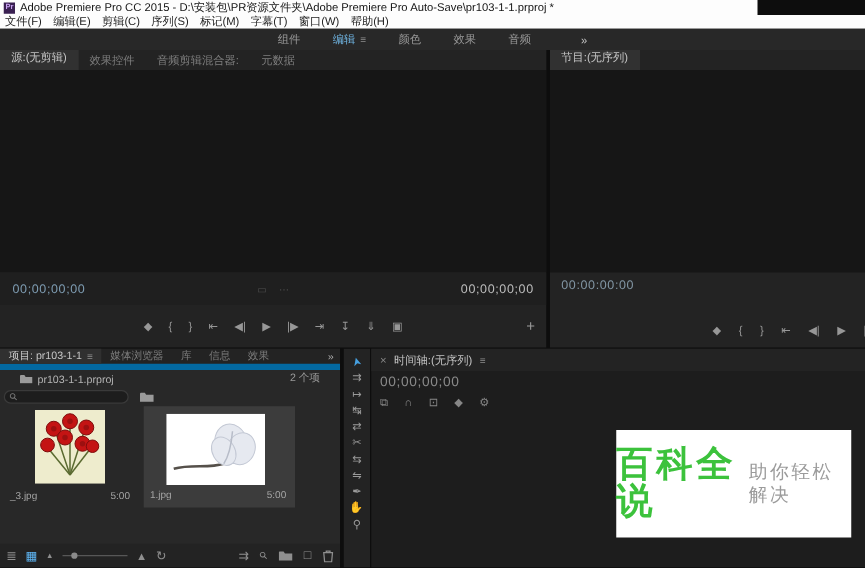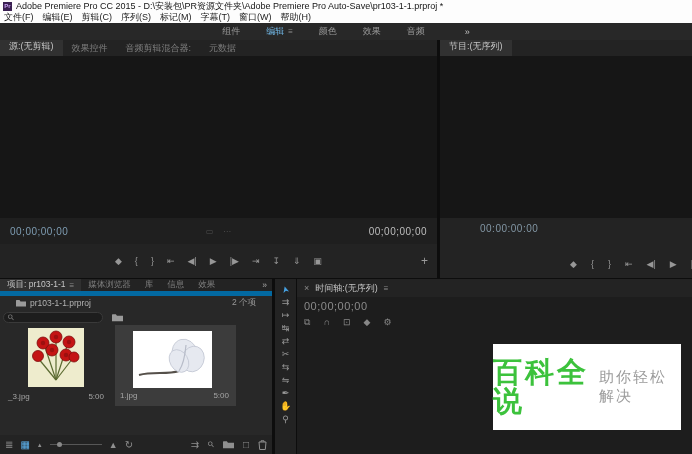--- a/index.html
+++ b/index.html
@@ -1,21 +1,21 @@
 <!DOCTYPE html>
 <html><head>
 <meta charset="utf-8">
 <style>
   * { margin:0; padding:0; box-sizing:border-box; }
   html,body { width:692px; height:454px; overflow:hidden; }
   body { position:relative; background:#0d0d0d; font-family:"Liberation Sans",sans-serif; cursor:default; }
   .abs { position:absolute; }
 
   
-  .titlebar { left:0; top:0; width:692px; height:12px; background:#fdfdfd; display:flex; align-items:center; gap:4px; padding-left:3px; font-size:9px; color:#151515; white-space:nowrap; }
+  .titlebar { left:0; top:0; width:606px; height:12px; background:#fdfdfd; display:flex; align-items:center; gap:4px; padding-left:3px; font-size:9px; color:#151515; white-space:nowrap; }
   .pr-icon { width:9px; height:9px; background:#3a2052; color:#c8a1f2; font-size:6px; font-weight:bold; display:flex; align-items:center; justify-content:center; flex:0 0 auto; }
   .menubar { left:0; top:12px; width:692px; height:11px; background:#fdfdfd; display:flex; align-items:center; gap:9px; padding-left:4px; font-size:9px; color:#1c1c1c; }
   .menubar span { cursor:default; }
 
   
   .wsbar { left:0; top:23px; width:692px; height:17px; background:#282828; display:flex; align-items:center; justify-content:center; gap:26px; font-size:9px; color:#9a9a9a; }
   .ws-tab { display:flex; gap:4px; align-items:center; }
   .ws-tab.active { color:#6fb3e0; }
   .ws-overflow { color:#c2c2c2; margin-left:14px; }
 
@@ -29,21 +29,21 @@
   .menu-glyph { color:#8d8d8d; font-size:8px; }
   .monitor { height:162px; background:#161616; }
   .tc-bar { height:26px; background:#1f1f1f; display:flex; align-items:center; padding:0 10px; font-size:10px; letter-spacing:.5px; }
   .tc-current { color:#7e9cb2; }
   .tc-duration { color:#bdbdbd; margin-left:auto; }
   .tc-mid { flex:1; display:flex; justify-content:center; gap:10px; color:#4e4e4e; font-size:8px; letter-spacing:0; }
   .transport { height:34px; display:flex; align-items:center; justify-content:center; gap:13px; color:#979797; font-size:9px; position:relative; }
   .transport .gi, .gi { cursor:default; }
   .add-btn { position:absolute; right:9px; top:9px; font-size:12px; color:#9a9a9a; }
   .prog-info { height:60px; position:relative; }
-  .prog-tc { position:absolute; left:9px; top:5px; font-size:10px; letter-spacing:.5px; color:#8296a4;margin-left:31px; }
+  .prog-tc { position:absolute; left:9px; top:5px; font-size:10px; letter-spacing:.5px; color:#8296a4; }
   .prog-transport { position:absolute; right:-8px; bottom:9px; display:flex; gap:14px; color:#979797; font-size:9px; }
 
   
   .project-panel { left:0; top:279px; width:272px; height:175px; background:#282828; }
   .proj-tabs { height:17px; background:#232323; display:flex; align-items:stretch; font-size:8.5px; color:#7e7e7e; border-bottom:5px solid #0369a1; white-space:nowrap; }
   .proj-tab { padding:0 7px; display:flex; align-items:center; gap:4px; }
   .proj-tab.active { background:#303030; color:#c6c6c6; }
   .proj-overflow { margin-left:auto; display:flex; align-items:center; padding-right:5px; color:#aaa; }
   .proj-filerow { height:14px; display:flex; align-items:center; gap:4px; padding:0 16px; font-size:8.5px; color:#b4b4b4; }
   .proj-count { margin-left:auto; color:#989898; }

